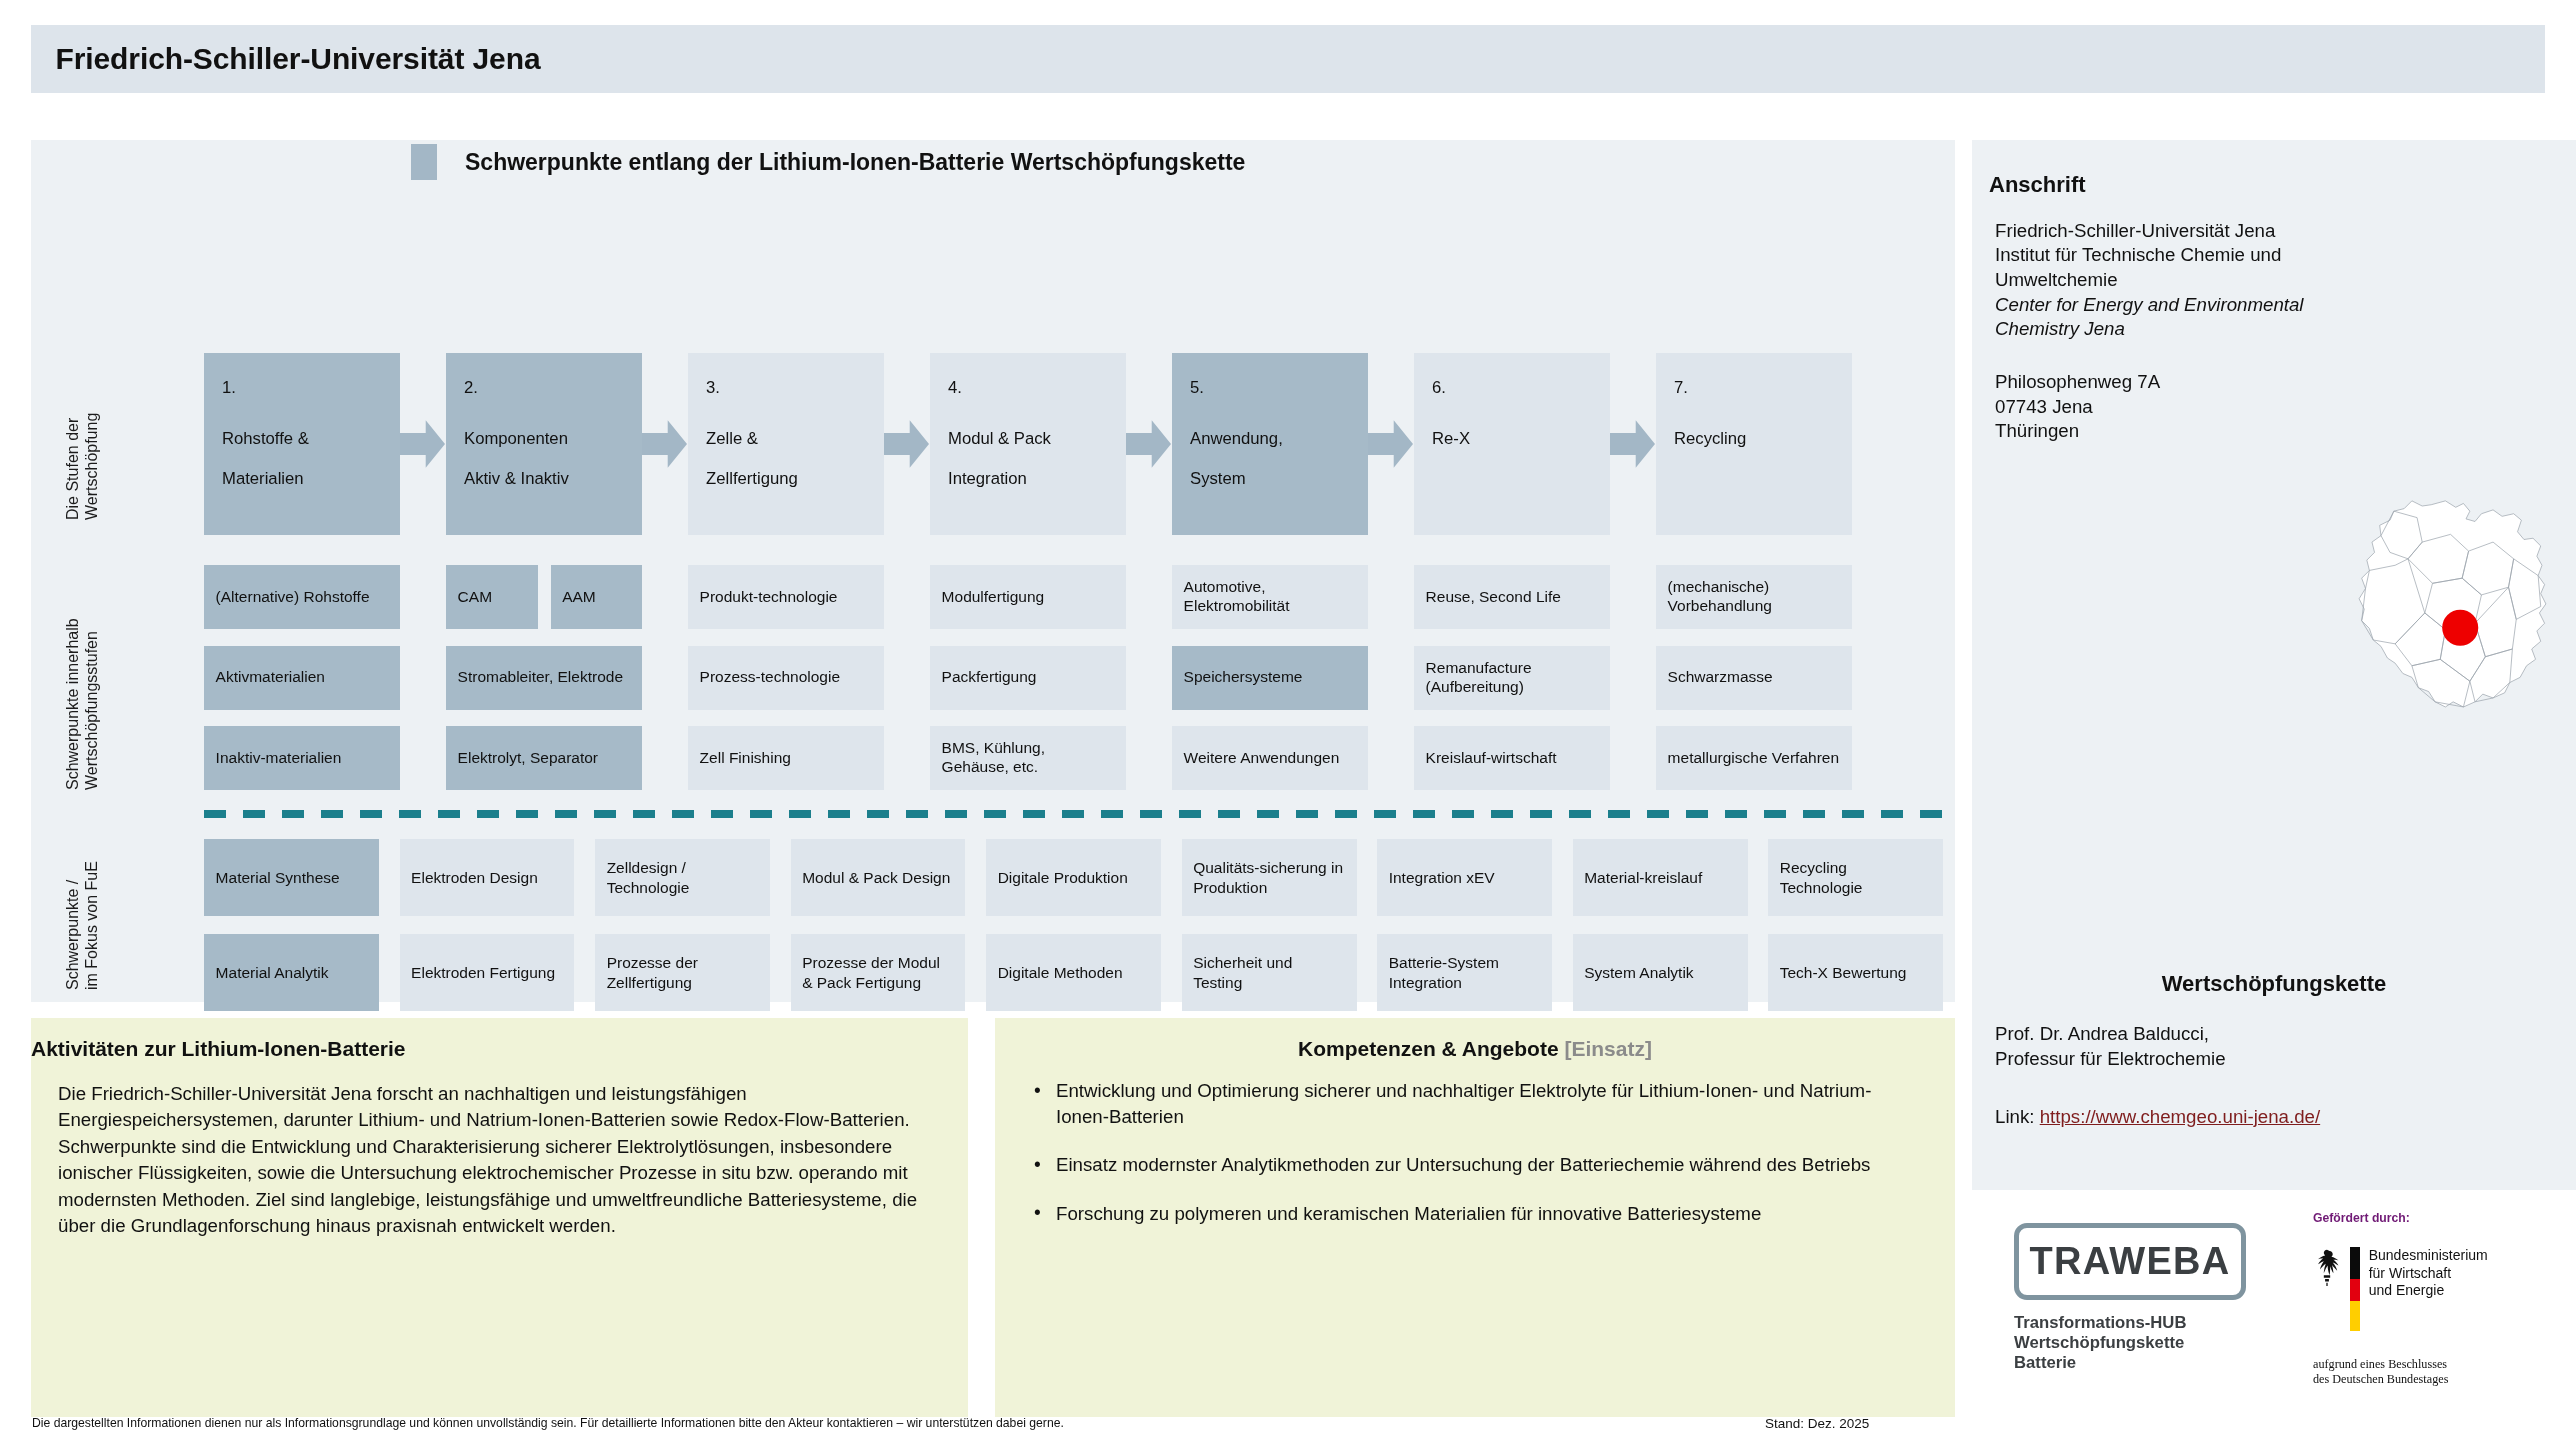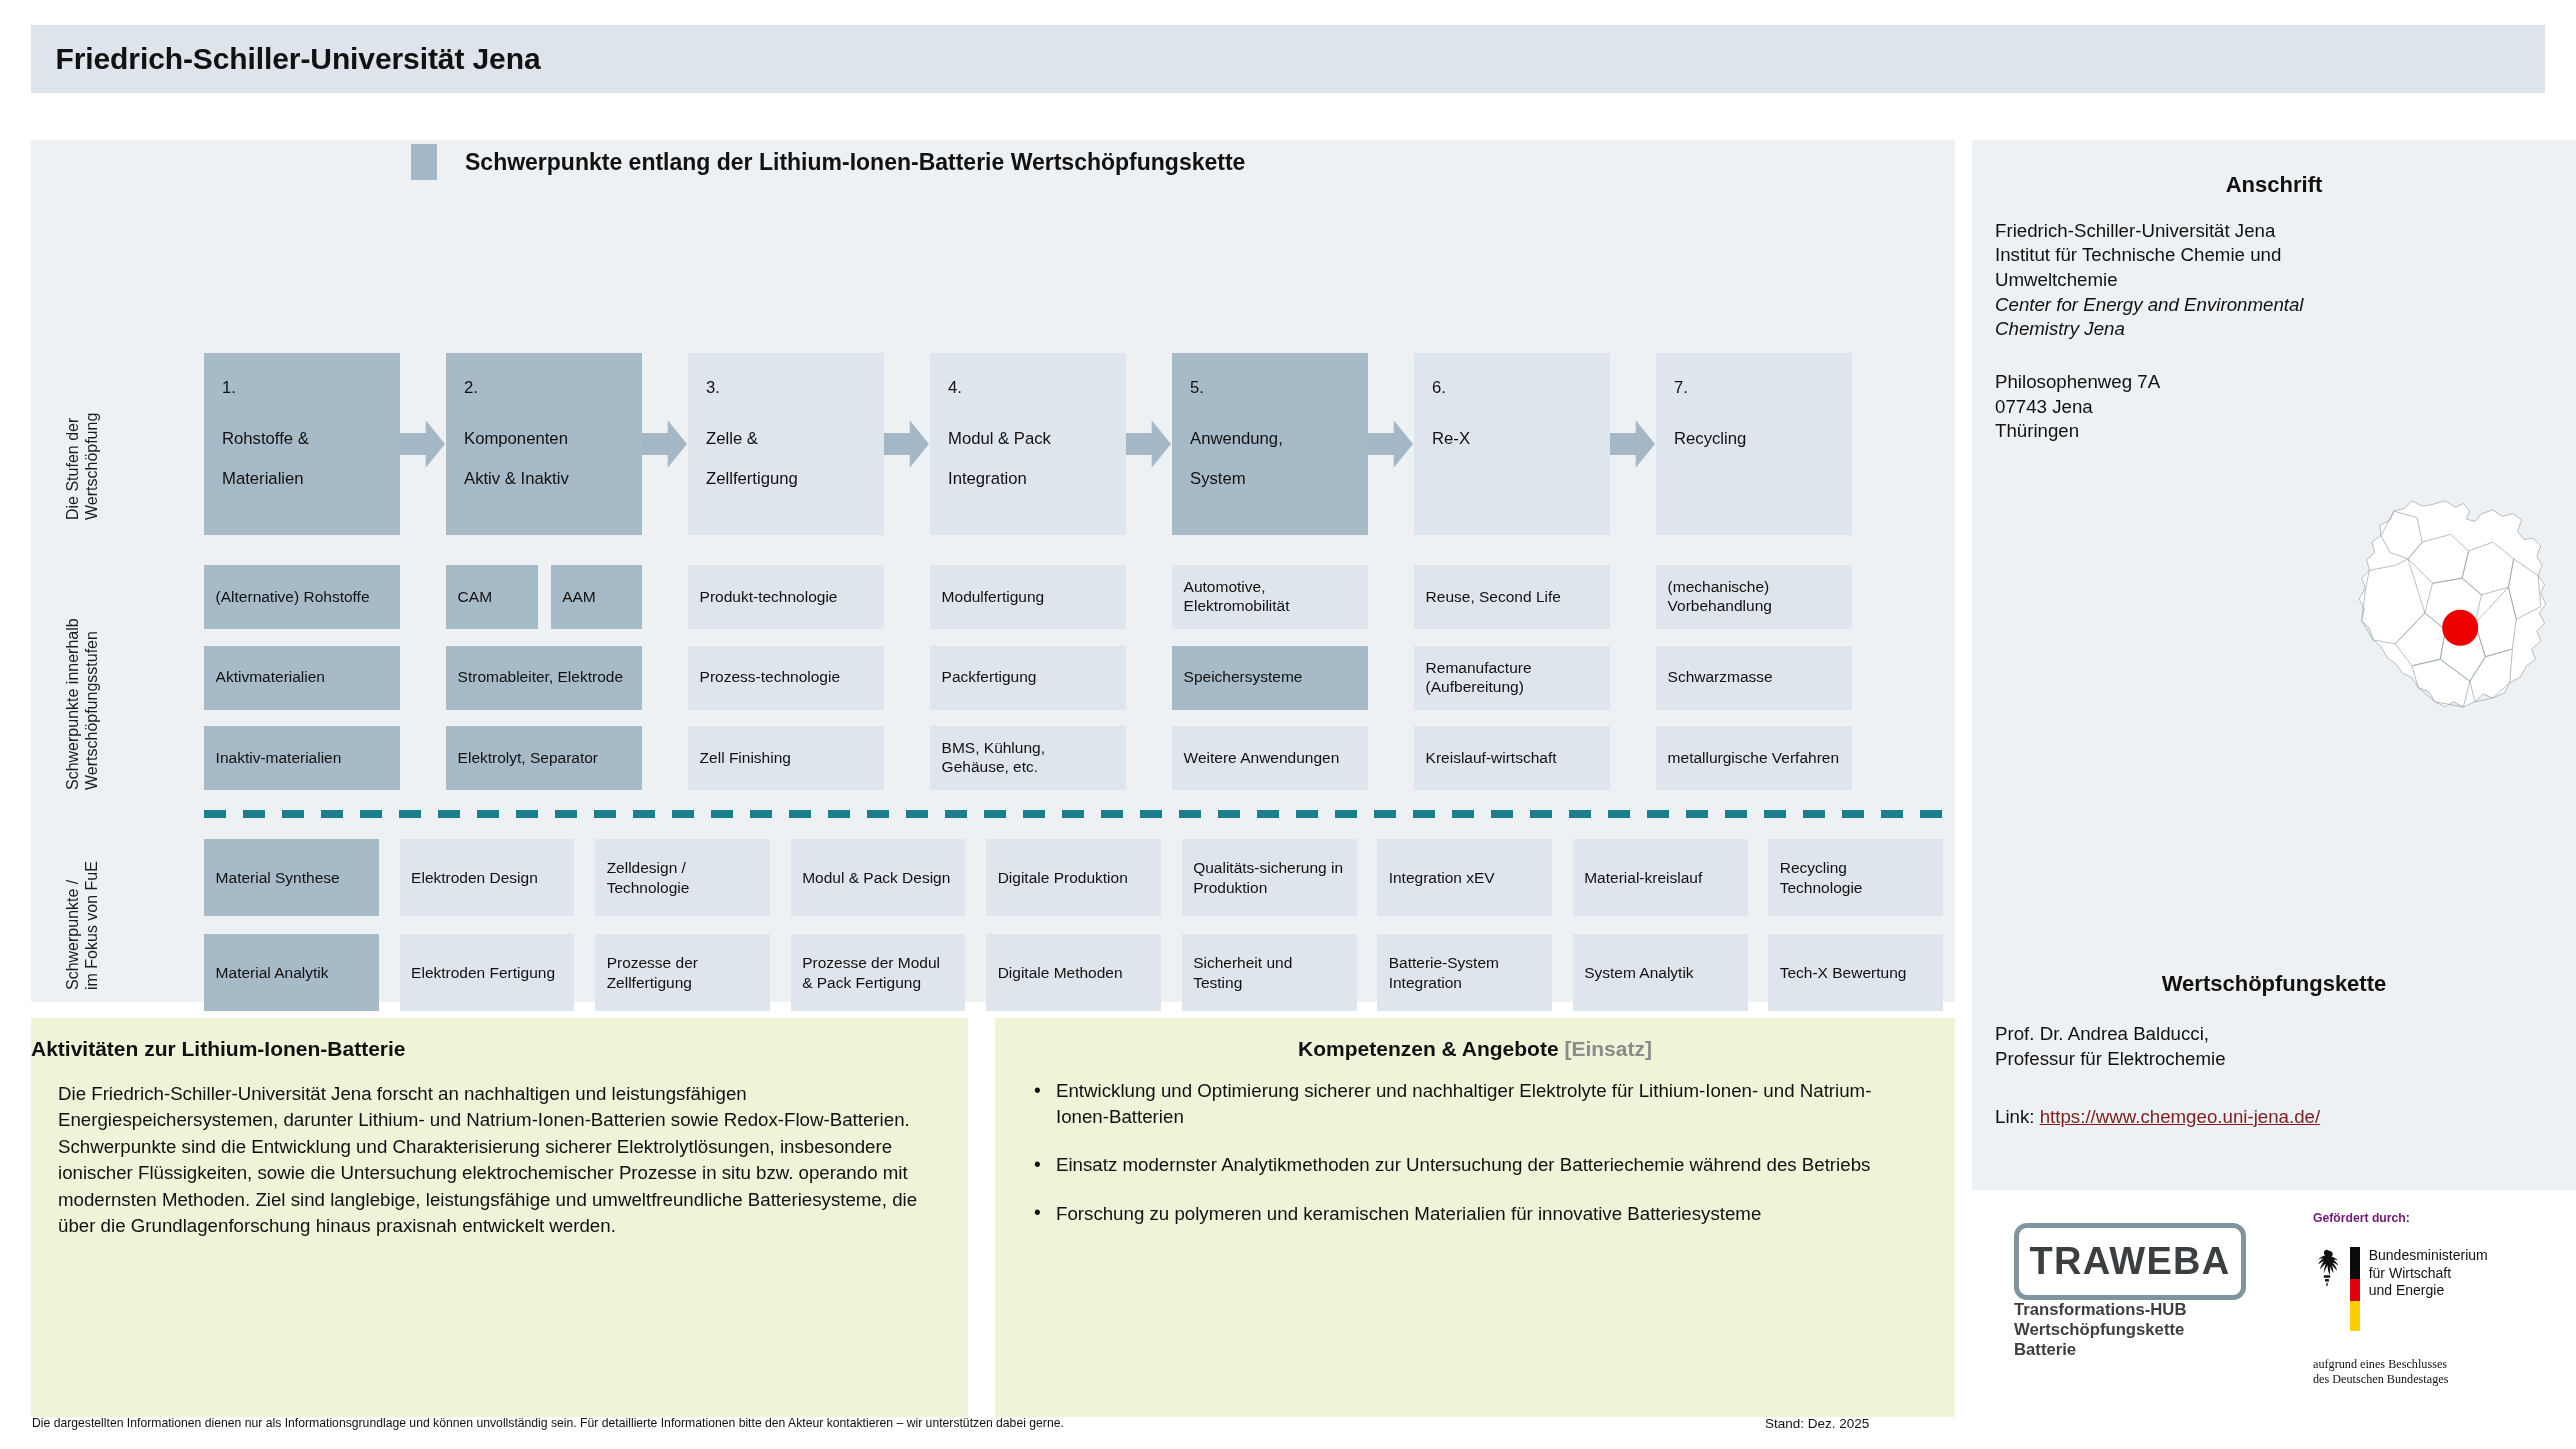--- a/index.html
+++ b/index.html
@@ -101,40 +101,40 @@
   }
   .comp-list li::before{
     content:"•";position:absolute;left:39px;top:-1.3px;font-size:19.3px;
   }
 
   
   .side-panel{
     position:absolute;left:1972px;top:140px;width:604px;height:1050px;
     background:#edf1f4;
   }
-  .side-title{text-align:center;font-size:22px;font-weight:bold;margin-top:32px;}
+  .side-title{text-align:left;font-size:22px;font-weight:bold;margin-top:32px;padding-left:17px;}
   .side-addr{font-size:18.7px;line-height:1.32;padding:20.6px 23px 0 23px;}
   .side-addr .it{font-style:italic;}
   .side-addr-2{font-size:18.7px;line-height:1.32;padding:28px 23px 0 23px;}
   .map-wrap{position:absolute;left:383px;top:357px;width:213px;height:219px;}
   .contact-title{position:absolute;left:0;top:831px;width:100%;text-align:center;font-size:22px;font-weight:bold;}
   .contact-body{position:absolute;left:23px;top:881px;font-size:18.7px;line-height:1.34;}
   .contact-link-row{position:absolute;left:23px;top:966px;font-size:18.7px;}
   .contact-link{color:#7f1d1d;}
 
   
   .logos{position:absolute;left:1972px;top:1211px;width:604px;height:193px;}
   .traweba{position:absolute;left:42px;top:11.6px;width:248px;}
   .traweba-box{
     width:232px;height:77px;border:5.8px solid #7f949f;border-radius:13px;
     display:flex;align-items:center;justify-content:center;background:#fff;
     box-sizing:border-box;
   }
   .traweba-word{font-size:38px;font-weight:bold;letter-spacing:1.3px;color:#3b3f42;font-family:"Liberation Sans",sans-serif;text-align:center;}
-  .traweba-sub{font-size:16.7px;line-height:1.22;font-weight:bold;color:#3b3f42;}
+  .traweba-sub{margin-top:13px;font-size:16.7px;line-height:1.22;font-weight:bold;color:#3b3f42;}
   .bmwi{position:absolute;left:341px;top:0px;width:258px;}
   .bmwi-head{font-size:12.2px;font-weight:bold;color:#701a75;}
   .bmwi-mark{display:flex;align-items:flex-start;gap:9px;margin-top:22px;}
   .eagle{width:28px;height:41px;}
   .flagbar{width:9.7px;height:84px;background:linear-gradient(to bottom,#0b0b0b 0 38%,#e2000f 38% 64%,#ffce00 64% 100%);}
   .bmwi-txt{font-size:14px;line-height:1.26;color:#111;}
   .bmwi-foot{margin-top:26px;font-size:12.2px;line-height:1.25;color:#111;font-family:"Liberation Serif",serif;}
 
   
   .footer-note{

